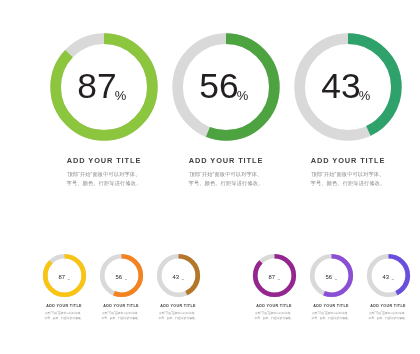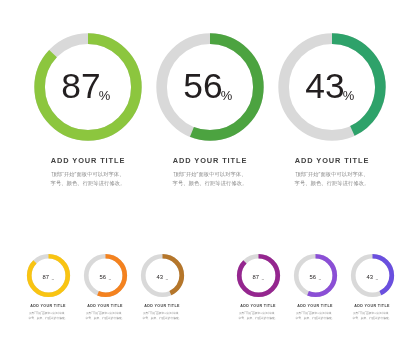--- a/index.html
+++ b/index.html
@@ -8,20 +8,21 @@
     margin: 0; padding: 0;
     width: 420px; height: 354px;
     background: #ffffff;
     font-family: "Liberation Sans", sans-serif;
     overflow: hidden;
   }
   #canvas {
     position: relative;
     width: 388px; height: 354px;
     background: #ffffff;
+    margin-left: 16px;
   }
 
   
   .top-row {
     position: absolute;
     left: 0; top: 28px;
     width: 420px;
     display: flex;
     justify-content: center;
     align-items: flex-start;

